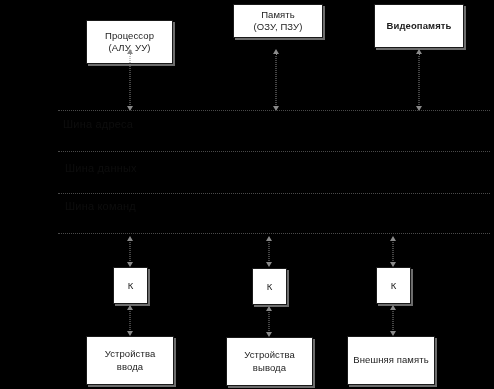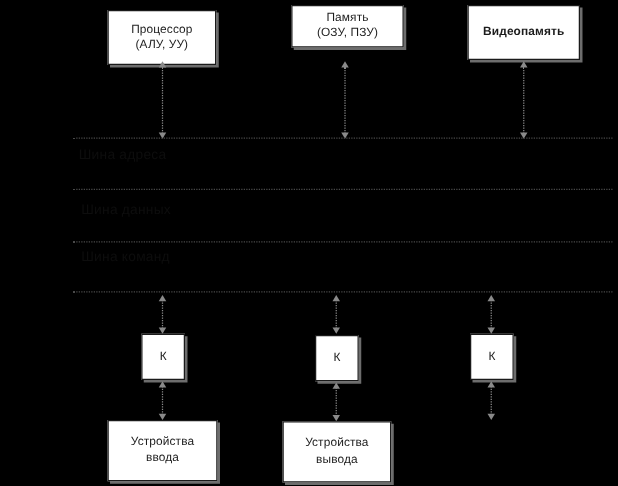--- a/index.html
+++ b/index.html
@@ -83,21 +83,21 @@
     transform:translateX(-50%);
   }
   .arrowhead.up{border-bottom:5px solid #8a8a8a;top:0;}
   .arrowhead.down{border-top:5px solid #8a8a8a;bottom:0;}
 </style>
 </head>
 <body>
 
 <div id="stage">
 
-  <div class="box" style="left:86px;top:8px;width:87px;height:44px;">
+  <div class="box" style="left:86px;top:20px;width:87px;height:44px;">
     <span class="lbl">Процессор
 (АЛУ, УУ)</span>
   </div>
 
   <div class="box" style="left:233px;top:4px;width:90px;height:34px;">
     <span class="lbl">Память
 (ОЗУ, ПЗУ)</span>
   </div>
 
   <div class="box" style="left:374px;top:4px;width:90px;height:44px;font-weight:bold;">
@@ -184,14 +184,17 @@
   <div class="box" style="left:86px;top:336px;width:88px;height:49px;">
     <span class="lbl">Устройства
 ввода</span>
   </div>
 
   <div class="box" style="left:226px;top:337px;width:87px;height:49px;">
     <span class="lbl">Устройства
 вывода</span>
   </div>
 
+  <div class="box" style="left:347px;top:336px;width:88px;height:49px;">
+    <span class="lbl">Внешняя память</span>
+  </div>
 
 </div>
 
 </body></html>

